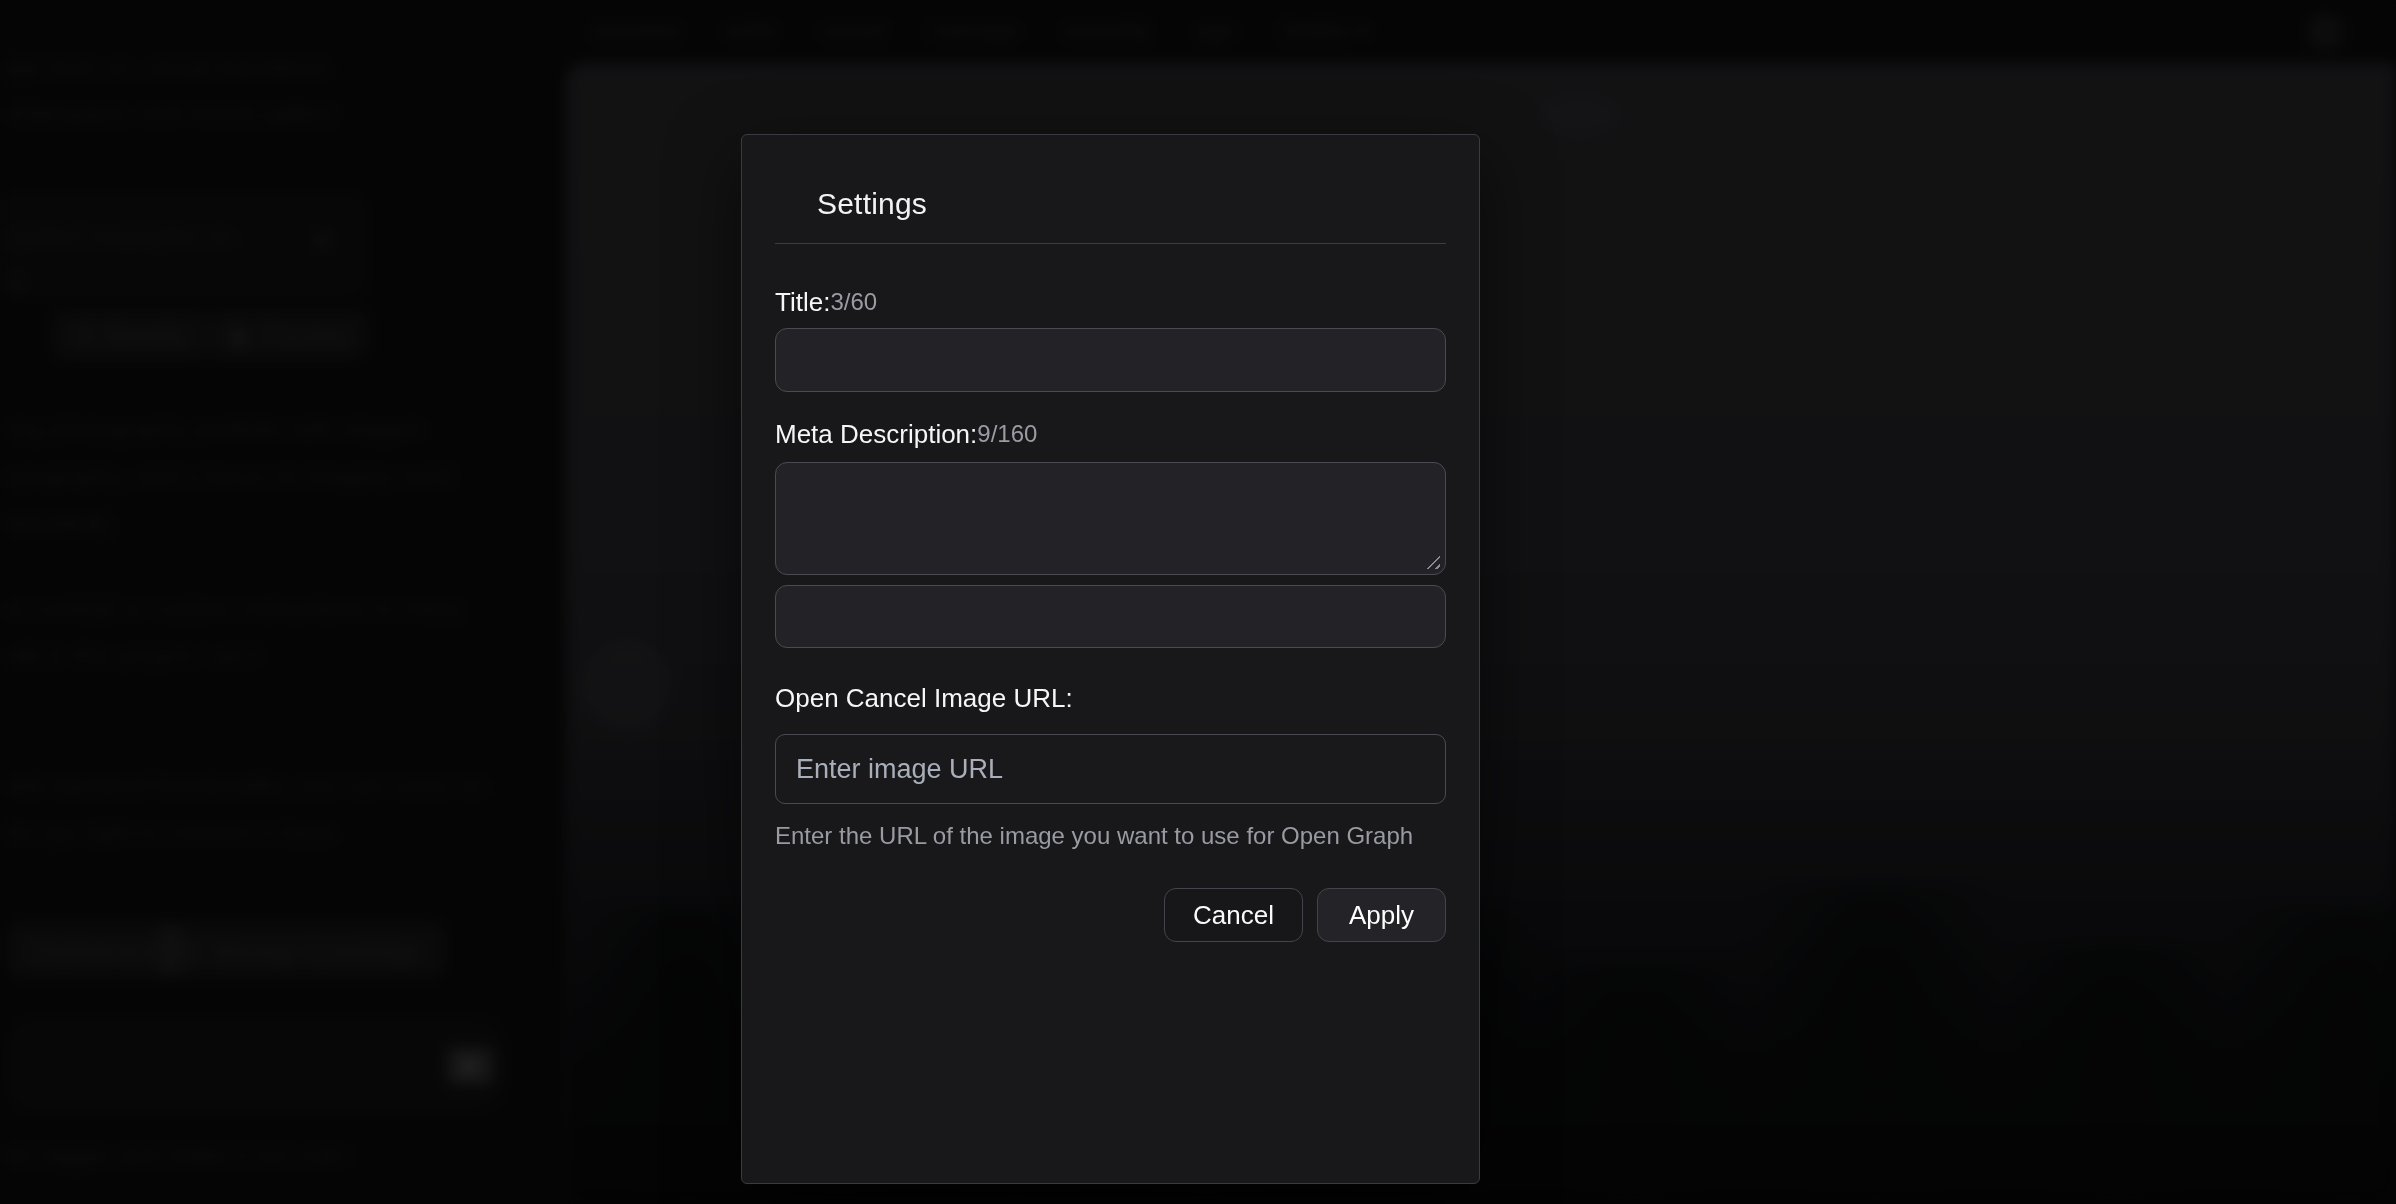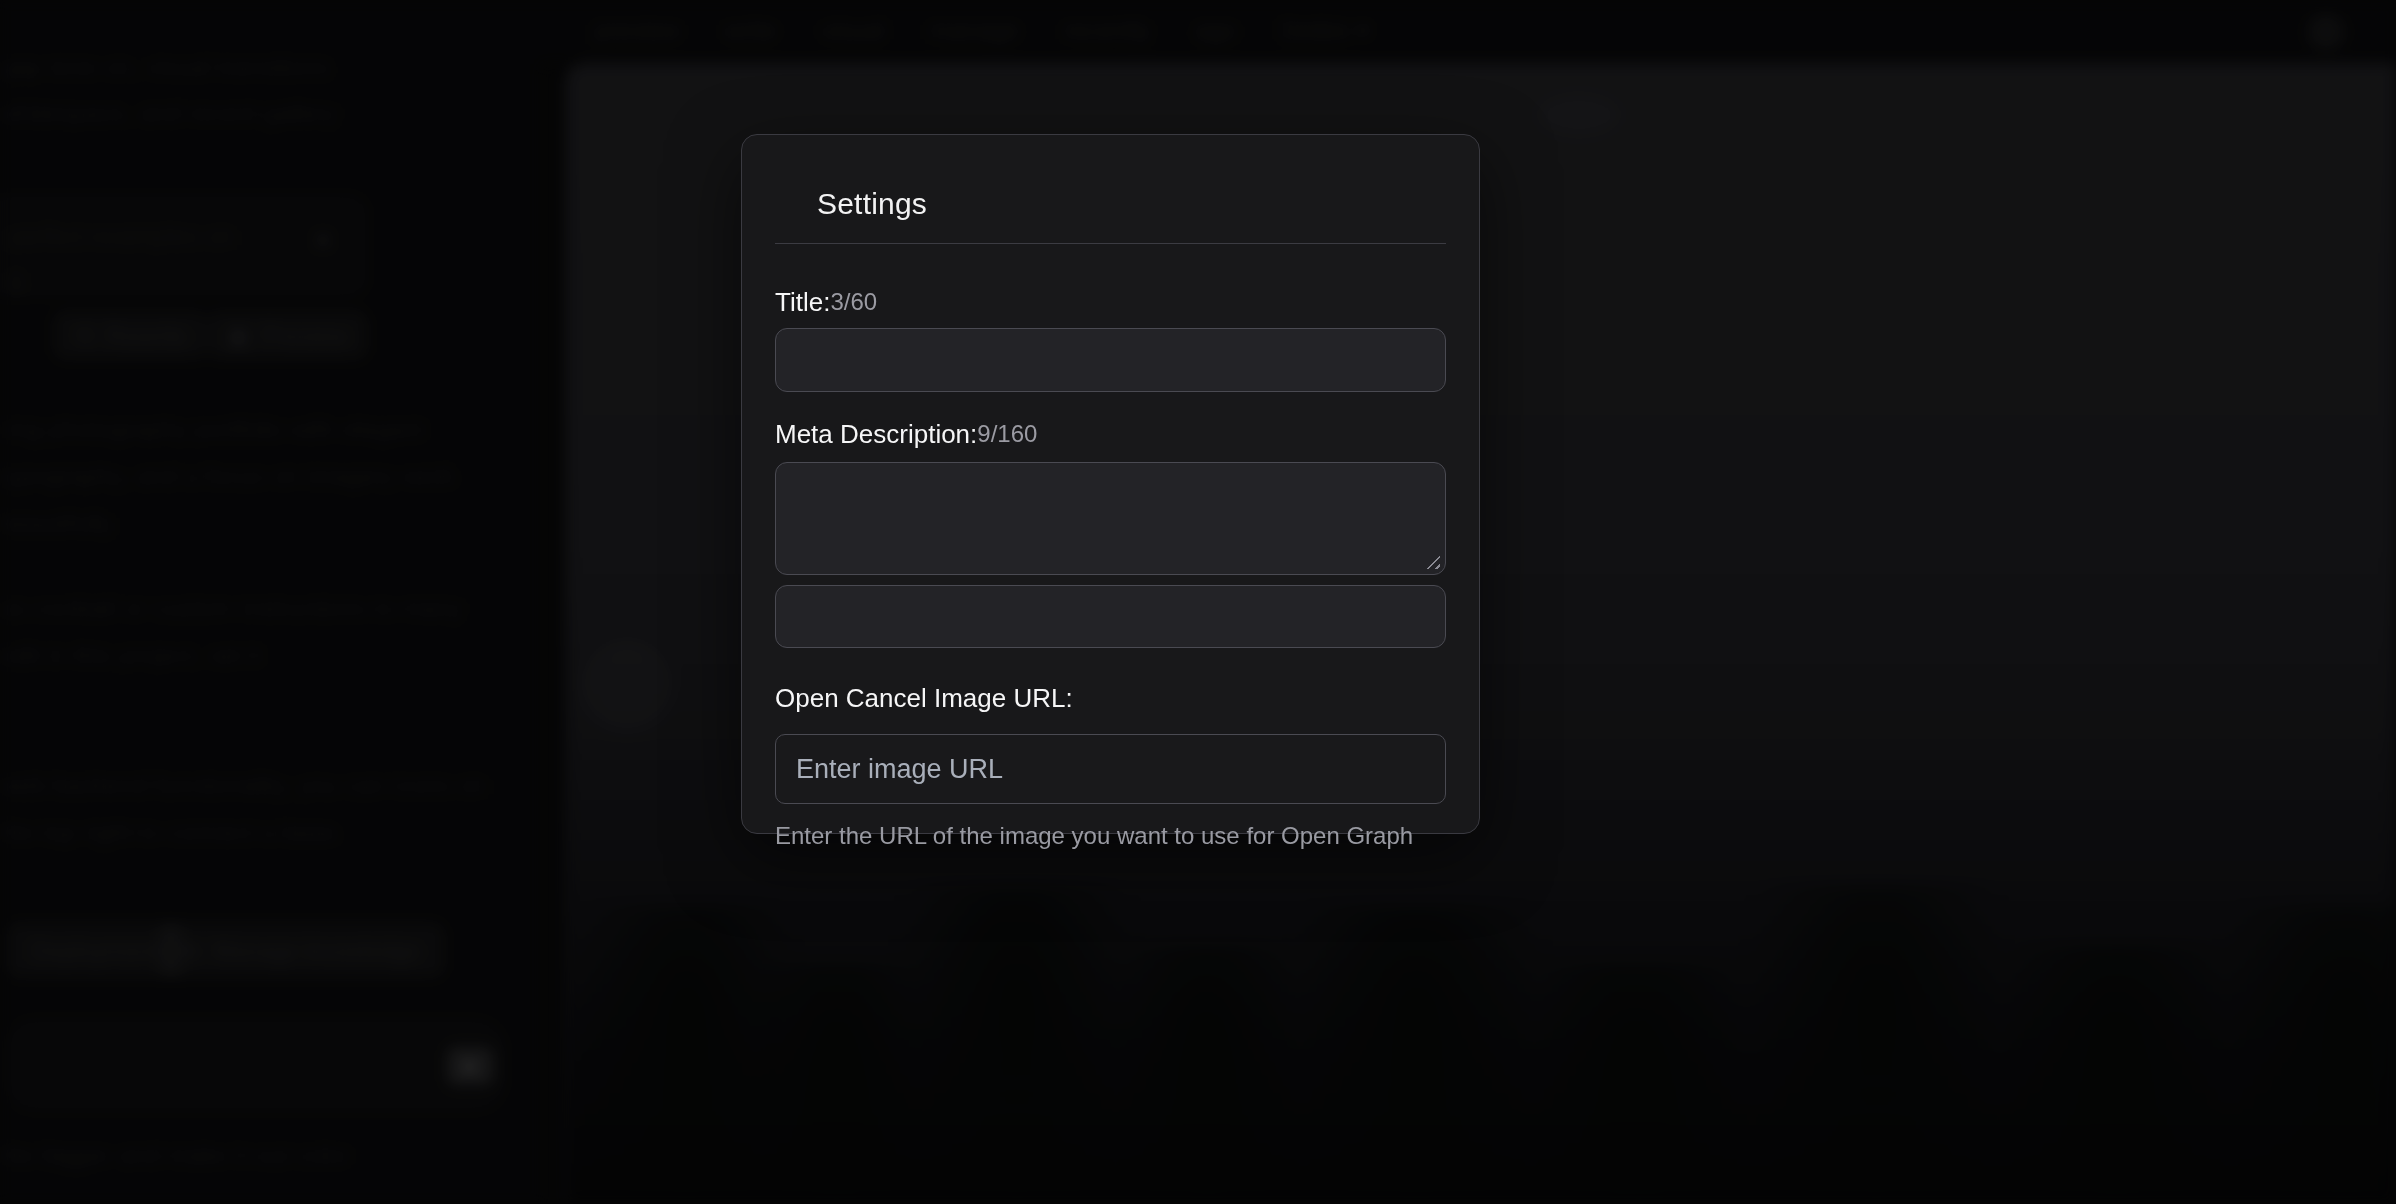--- a/index.html
+++ b/index.html
@@ -81,23 +81,23 @@
   }
   .blob { position: absolute; border-radius: 50%; }
   .tree {
     position: absolute; bottom: -60px;
     background: radial-gradient(ellipse at 50% 30%, rgba(6,8,6,0.85), rgba(6,8,6,0) 70%);
   }
   
   .overlay { position: absolute; inset: 0; background: rgba(0,0,0,0.42); }
   
   .modal {
-    position: absolute; left: 741px; top: 134px; width: 739px; height: 700px;
+    position: absolute; left: 741px; top: 134px; width: 739px; height: 1050px;
     background: #18181a;
-    border: 1.5px solid #3a3a41; border-radius: 16px;
+    border: 1.5px solid #3a3a41; border-radius: 6px;
     box-shadow: 0 24px 70px rgba(0,0,0,0.55);
     padding: 0 33px; color: #f4f4f5;
   }
   .modal h2 {
     margin: 52px 0 0 42px; font-size: 30px; line-height: 34px;
     font-weight: 500; color: #f2f2f3; letter-spacing: 0.2px;
   }
   .m-divider { margin-top: 22px; height: 1px; background: #3b3b42; }
   .label-row {
     display: flex; justify-content: flex-start; align-items: flex-end;
@@ -242,13 +242,17 @@
   </div>
 
   <input class="m-input" type="text" style="height: 63px;" value="">
 
   <div class="label-row" style="margin-top:34px;">
     <span class="lbl">Open Cancel Image URL:</span>
   </div>
   <input class="m-input url" type="text" placeholder="Enter image URL" style="">
   <div class="helper">Enter the URL of the image you want to use for Open Graph</div>
 
+  <div class="btn-row">
+    <button class="btn cancel">Cancel</button>
+    <button class="btn apply">Apply</button>
+  </div>
 </div>
 
 </body></html>

